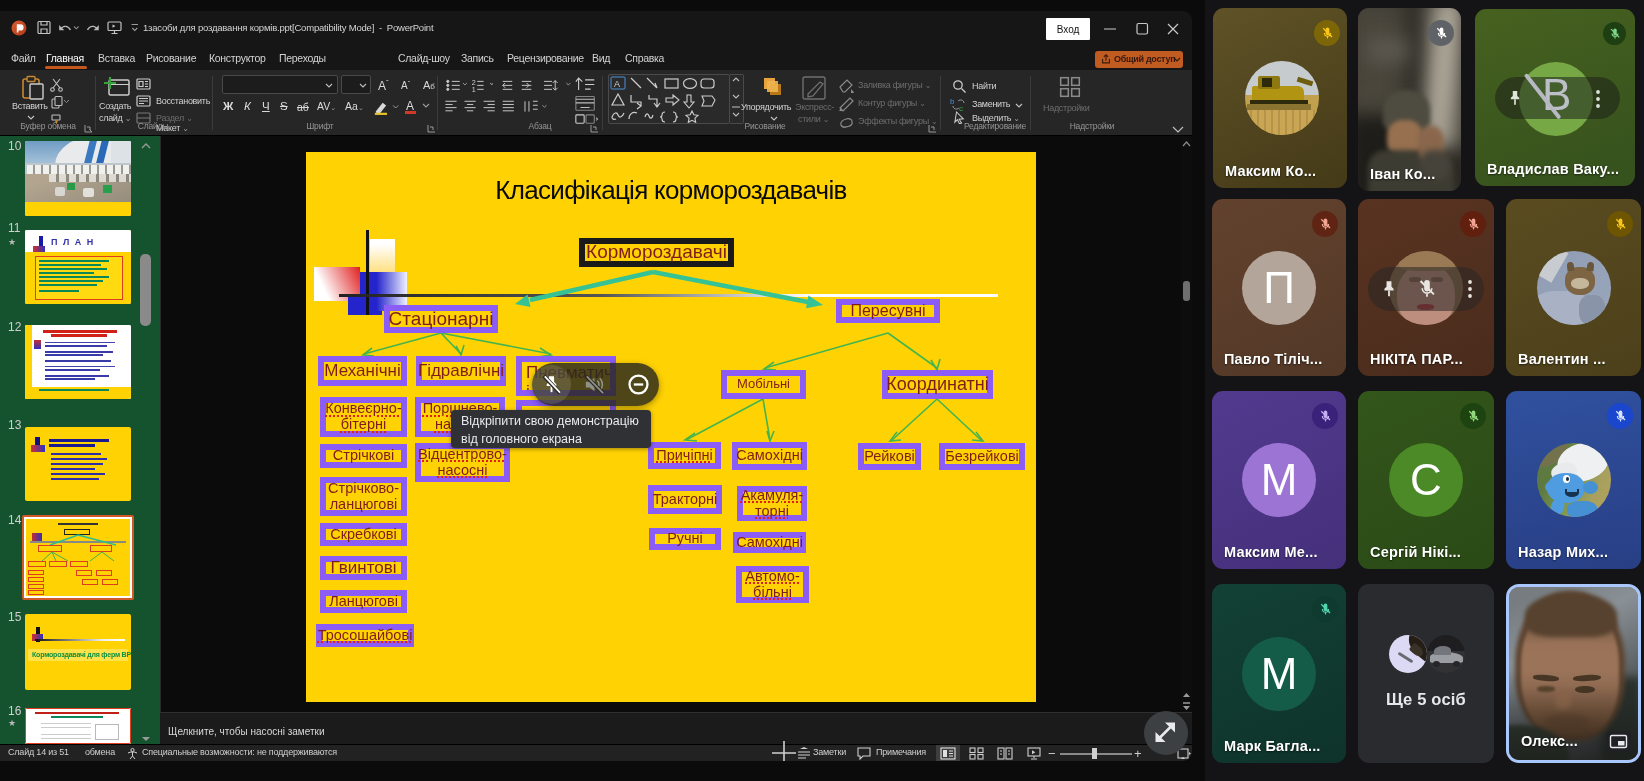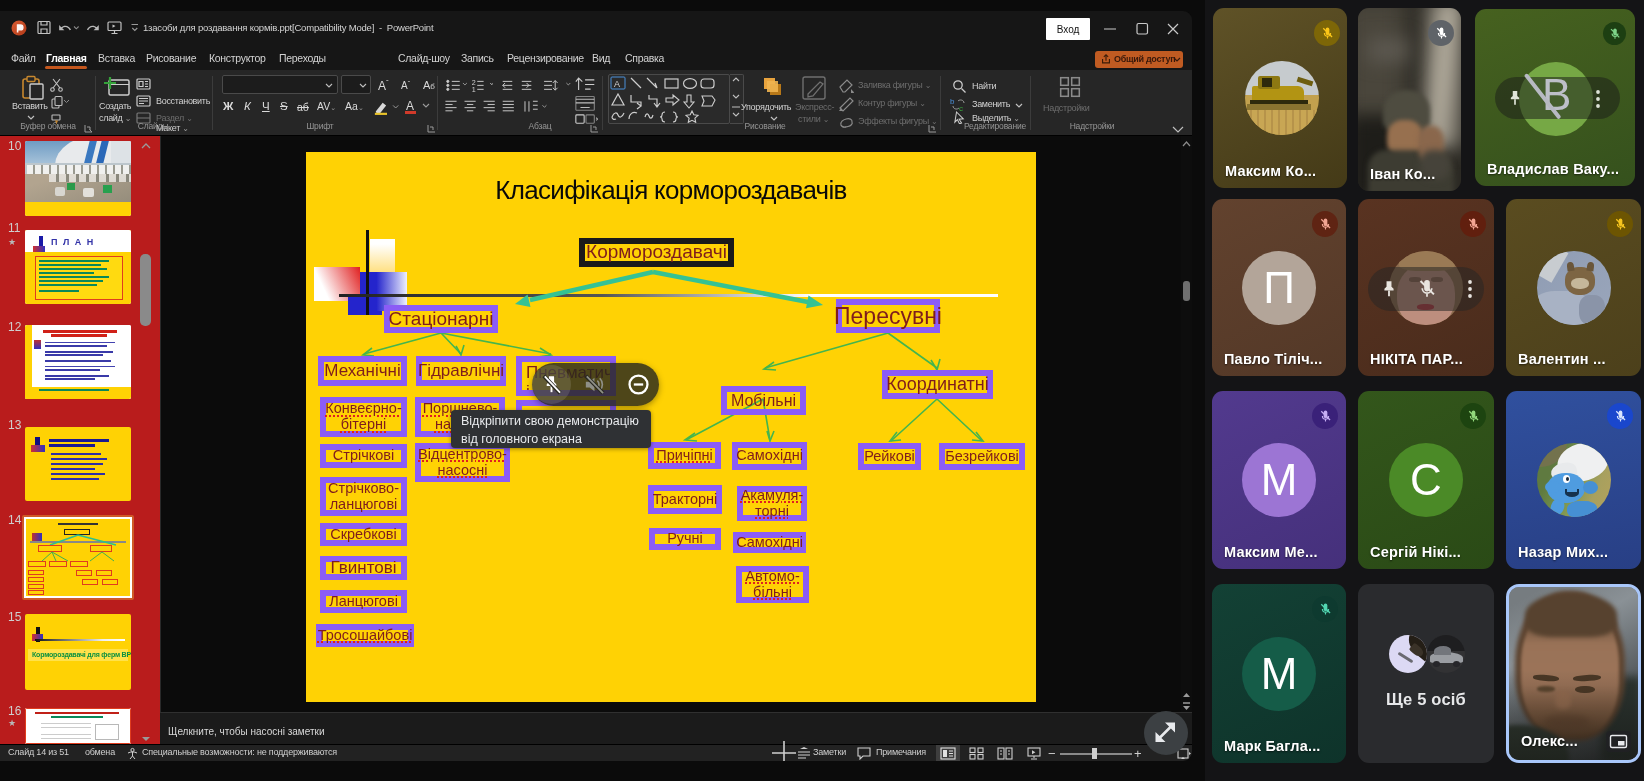--- a/index.html
+++ b/index.html
@@ -15,21 +15,21 @@
   #ribbon { position:absolute; left:0; top:59px; width:100%; height:66px; background:#262626; border-bottom:1px solid #000; }
   .tab { position:absolute; top:7px; font-size:10.5px; color:#d2d2d2; letter-spacing:-0.3px; }
   .gl { position:absolute; font-size:8.5px; color:#969696; bottom:4px; text-align:center; letter-spacing:-0.2px; }
   .gdiv { position:absolute; top:6px; bottom:5px; width:1px; background:#3c3c3c; }
   .rtxt { position:absolute; font-size:9px; color:#d2d2d2; letter-spacing:-0.3px; }
   .rtxt.dis { color:#6d6d6d; }
   
   #notes { position:absolute; left:160px; top:701px; width:1032px; height:32px; background:#1b1b1b; border-top:1px solid #303030; }
   #statusbar { position:absolute; left:0; top:733px; width:100%; height:17px; background:#222; border-top:1px solid #000; font-size:9px; color:#cfcfcf; letter-spacing:-0.2px; }
   
-  #thumbs { position:absolute; left:0; top:125px; width:160px; height:608px; background:#b91c1c; }
+  #thumbs { position:absolute; left:0; top:125px; width:160px; height:608px; background:#14532d; }
   .thumb { position:absolute; left:25px; width:106px; background:#fff; border-radius:2px; overflow:hidden; }
   .tnum { position:absolute; left:8px; font-size:12px; color:#cfcfcf; }
   .tstar { position:absolute; left:8px; font-size:9px; color:#b8b8b8; }
   
   #canvas { position:absolute; left:160px; top:125px; width:1021px; height:576px; background:#0b0b0b; }
   #slide { position:absolute; left:146px; top:16px; width:730px; height:550px; background:#ffd204; }
   .sp { text-decoration:underline dotted #e02020 1.5px; text-underline-offset:2px; }
   .bx { position:absolute; border:6px solid #8b5cf6; color:#7f1d1d; text-align:center;
         display:flex; align-items:center; justify-content:center; line-height:1.08; }
   
@@ -78,21 +78,21 @@
       <div class="abs" style="left:143px;top:11px;font-size:9.5px;color:#d4d4d4;letter-spacing:-0.2px">1засоби для роздавання кормів.ppt[Compatibility Mode]&nbsp;&nbsp;-&nbsp;&nbsp;PowerPoint</div>
       <div class="abs" style="left:1046px;top:7px;width:44px;height:22px;background:#fff;border-radius:1px;color:#111;font-size:10px;display:flex;align-items:center;justify-content:center;">Вход</div>
       <svg class="abs" style="left:1100px;top:7px" width="92" height="22" viewBox="0 0 92 22">
         <path d="M4 11h12" stroke="#c9c9c9" stroke-width="1.2"></path>
         <rect x="37" y="5.5" width="10.5" height="10.5" rx="1.5" fill="none" stroke="#c9c9c9" stroke-width="1.2"></rect>
         <path d="M68 6l10 10M78 6L68 16" stroke="#c9c9c9" stroke-width="1.2"></path>
       </svg>
     </div>
     <div id="tabrow">
       <div class="tab" style="left:11px;">Файл</div>
-      <div class="tab" style="left:46px;color:#fff;font-weight:bold;">Главная</div>
+      <div class="tab" style="left:46px;color:#fff;font-weight:normal;">Главная</div>
       <div class="abs" style="left:45px;top:21px;width:42px;height:2.5px;background:#c4571e;border-radius:2px;"></div>
       <div class="tab" style="left:98px;">Вставка</div>
       <div class="tab" style="left:146px;">Рисование</div>
       <div class="tab" style="left:209px;">Конструктор</div>
       <div class="tab" style="left:279px;">Переходы</div>
       <div class="tab" style="left:340px;margin-top:16px;">Анимация</div>
       <div class="tab" style="left:398px;">Слайд-шоу</div>
       <div class="tab" style="left:461px;">Запись</div>
       <div class="tab" style="left:507px;">Рецензирование</div>
       <div class="tab" style="left:592px;">Вид</div>
@@ -380,21 +380,21 @@
           <path d="M625 208l6 10 3-11"></path>
           <path d="M389 281l-10 7 12 1"></path>
           <path d="M461 279l3 10 4-10"></path>
           <path d="M591 280l-7 9 11-1"></path>
           <path d="M670 280l7 9-11-1"></path>
         </g>
       </svg>
 
       <div class="bx" style="left:273px;top:86px;width:155px;height:29px;border-color:#1a1a1a;font-size:19px;">Кормороздавачі</div>
       <div class="bx" style="left:78px;top:153px;width:114px;height:28px;font-size:19px;">Стаціонарні</div>
-      <div class="bx" style="left:530px;top:147px;width:104px;height:34px;font-size:23px;">Пересувні</div>
+      <div class="bx" style="left:530px;top:147px;width:104px;height:24px;font-size:16px;">Пересувні</div>
       <div class="bx" style="left:12px;top:204px;width:89px;height:30px;font-size:17px;">Механічні</div>
       <div class="bx" style="left:110px;top:204px;width:90px;height:30px;font-size:17px;">Гідравлічні</div>
       <div class="bx" style="left:210px;top:204px;width:100px;height:40px;font-size:17px;align-items:flex-start;justify-content:flex-start;text-align:left;padding:1px 0 0 4px;overflow:hidden;line-height:1.12;">Пневматичн<br>і компресорні</div>
       <div class="bx" style="left:14px;top:245px;width:87px;height:40px;font-size:14.5px;">
             <span class="sp">Конвеєрно-<br>бітерні</span>
           </div>
       <div class="bx" style="left:109px;top:245px;width:90px;height:40px;font-size:14.5px;">
             <span class="sp">Поршнево-<br>насосні</span>
           </div>
       <div class="bx" style="left:210px;top:248px;width:100px;height:42px;font-size:14.5px;">Компресорні</div>
@@ -402,21 +402,21 @@
       <div class="bx" style="left:109px;top:291px;width:95px;height:39px;font-size:14.5px;">
             <span class="sp">Відцентрово-<br>насосні</span>
           </div>
       <div class="bx" style="left:14px;top:325px;width:87px;height:39px;font-size:14.5px;">Стрічково-<br>ланцюгові</div>
       <div class="bx" style="left:14px;top:371px;width:87px;height:23px;font-size:14.5px;">Скребкові</div>
       <div class="bx" style="left:14px;top:404px;width:87px;height:24px;font-size:17px;">Гвинтові</div>
       <div class="bx" style="left:14px;top:438px;width:87px;height:23px;font-size:14.5px;">Ланцюгові</div>
       <div class="bx" style="left:10px;top:472px;width:98px;height:23px;font-size:14.5px;">
             <span class="sp">Тросошайбові</span>
           </div>
-      <div class="bx" style="left:415px;top:218px;width:85px;height:29px;font-size:16px;margin-top:16px;">Мобільні</div>
+      <div class="bx" style="left:415px;top:218px;width:85px;height:29px;font-size:13px;">Мобільні</div>
       <div class="bx" style="left:576px;top:218px;width:111px;height:29px;font-size:18px;">Координатні</div>
       <div class="bx" style="left:342px;top:290px;width:73px;height:27px;font-size:14.5px;">
             <span class="sp">Причіпні</span>
           </div>
       <div class="bx" style="left:426px;top:290px;width:75px;height:28px;font-size:14.5px;">Самохідні</div>
       <div class="bx" style="left:342px;top:333px;width:74px;height:29px;font-size:14.5px;">Тракторні</div>
       <div class="bx" style="left:431px;top:334px;width:70px;height:35px;font-size:14.5px;">
             <span class="sp">Акамуля-<br>торні</span>
           </div>
       <div class="bx" style="left:343px;top:376px;width:72px;height:22px;font-size:14.5px;">Ручні</div>

